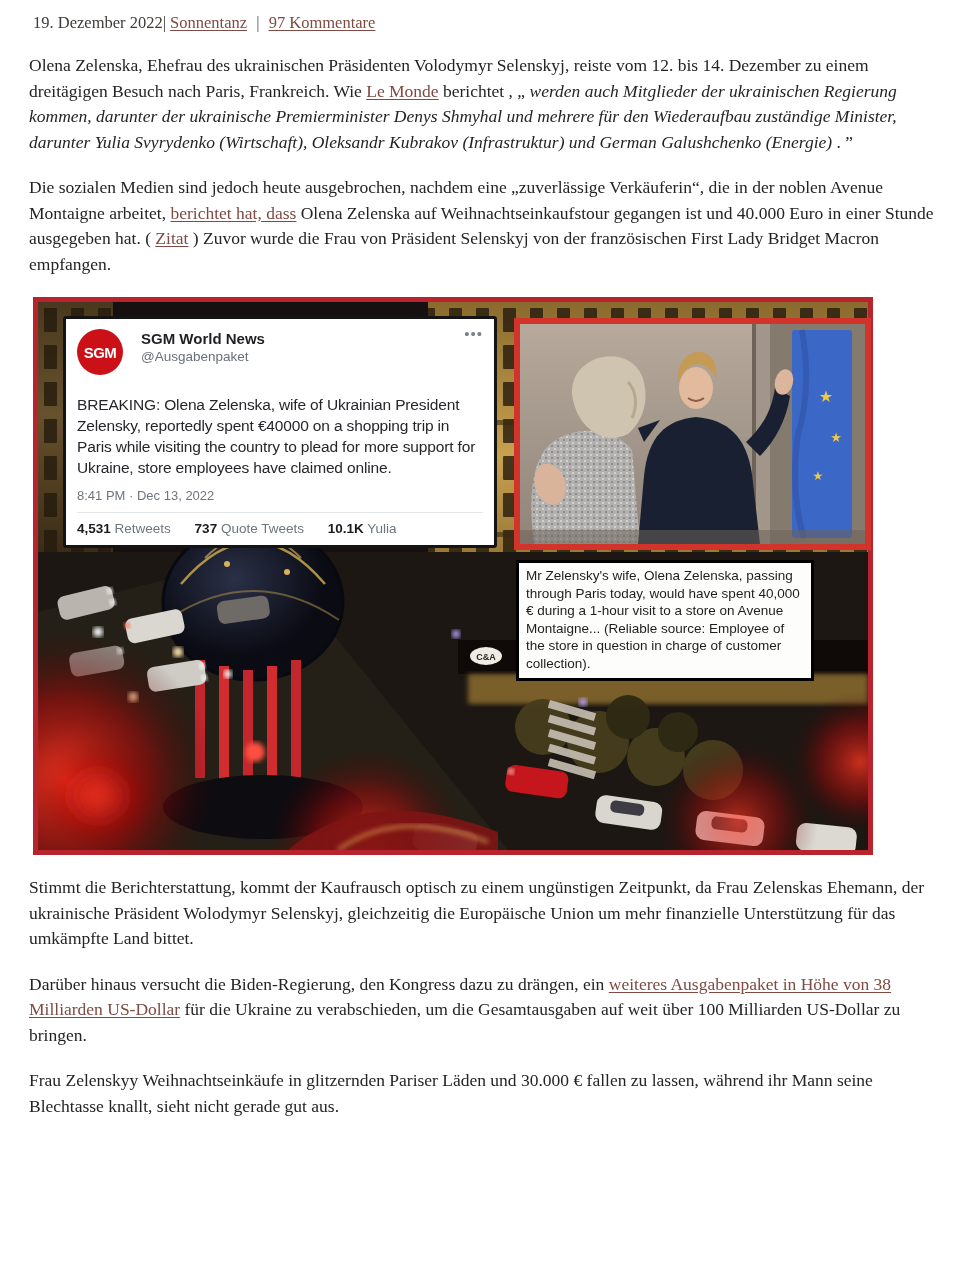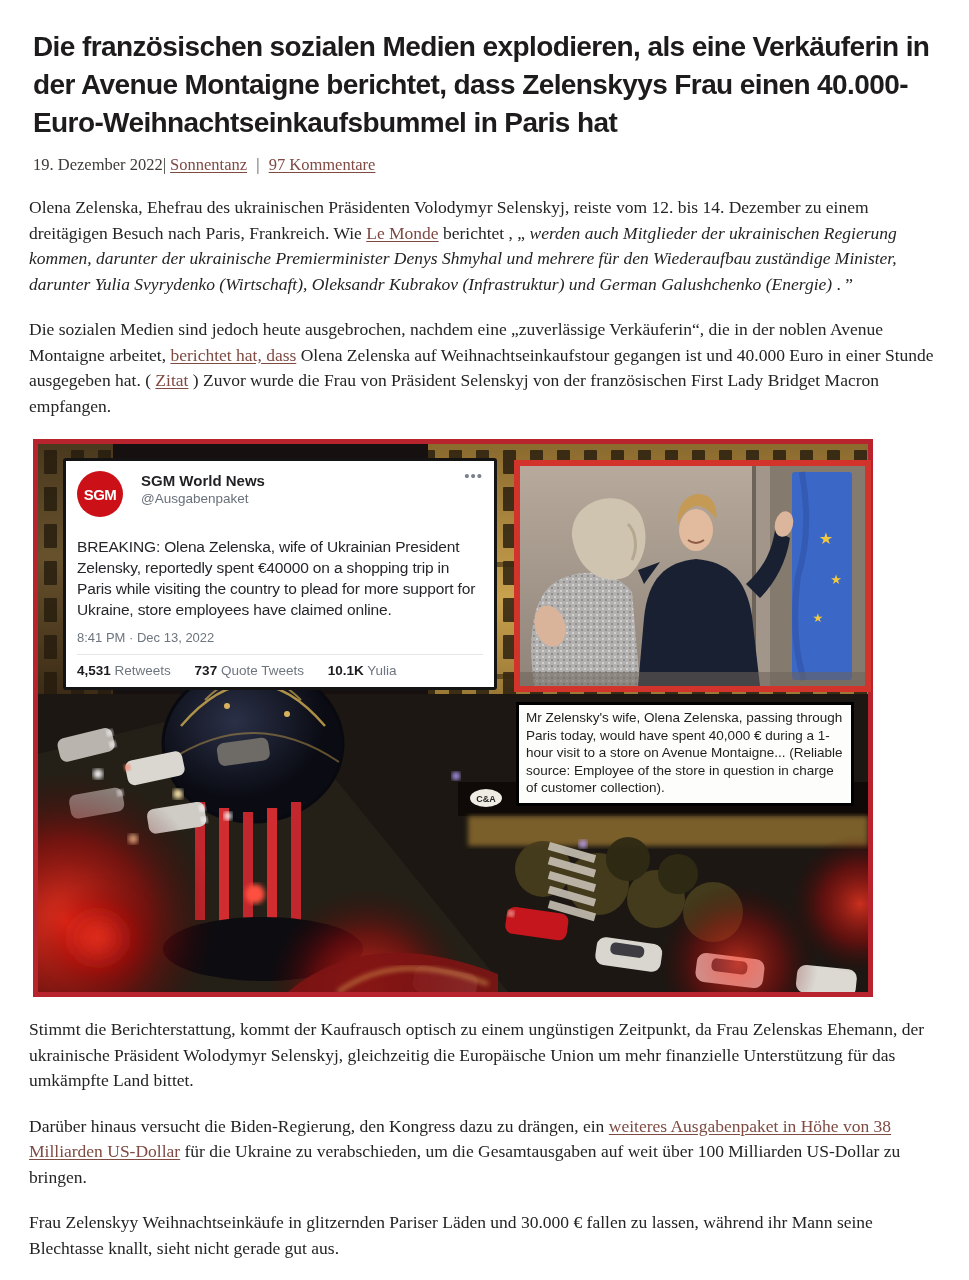--- a/index.html
+++ b/index.html
@@ -57,31 +57,30 @@
 
   
   .photo-frame{
     position:absolute;left:476px;top:16px;width:357px;height:232px;
     border:6px solid #d2342c;box-sizing:border-box;background:#a79a8d;
   }
   .photo-frame svg{display:block;width:345px;height:220px;}
 
   
   .caption-box{
-    position:absolute;left:478px;top:258px;width:338px;box-sizing:border-box;
+    position:absolute;left:478px;top:258px;width:298px;box-sizing:border-box;
     background:#fdfdfb;border:3px solid #000;padding:4px 7px 6px 7px;
     font-family:"Liberation Sans", sans-serif;font-size:13.5px;line-height:17.5px;color:#1e1e1e;
   }
 </style>
 </head>
 <body>
 
 <div class="page">
 
-  <h1 class="title">Die französischen sozialen Medien explodieren, als eine Verkäuferin in der Avenue Montaigne berichtet, dass Zelenskyys Frau einen 40.000-Euro-Weihnachtseinkaufsbummel in Paris hat</h1>
 
   <div class="meta">
     <span>19. Dezember 2022|</span>
     <a>Sonnentanz</a>
     <span class="sep">|</span>
     <a>97 Kommentare</a>
   </div>
 
   <p class="body"><span>Olena Zelenska, Ehefrau des ukrainischen Präsidenten Volodymyr Selenskyj, reiste vom 12. bis 14. Dezember zu einem dreitägigen Besuch nach Paris, Frankreich. Wie </span><a>Le Monde</a><span> berichtet , „ </span><em class="q">werden auch Mitglieder der ukrainischen Regierung kommen, darunter der ukrainische Premierminister Denys Shmyhal und mehrere für den Wiederaufbau zuständige Minister, darunter Yulia Svyrydenko (Wirtschaft), Oleksandr Kubrakov (Infrastruktur) und German Galushchenko (Energie)</em><span> . ”</span></p>
 

